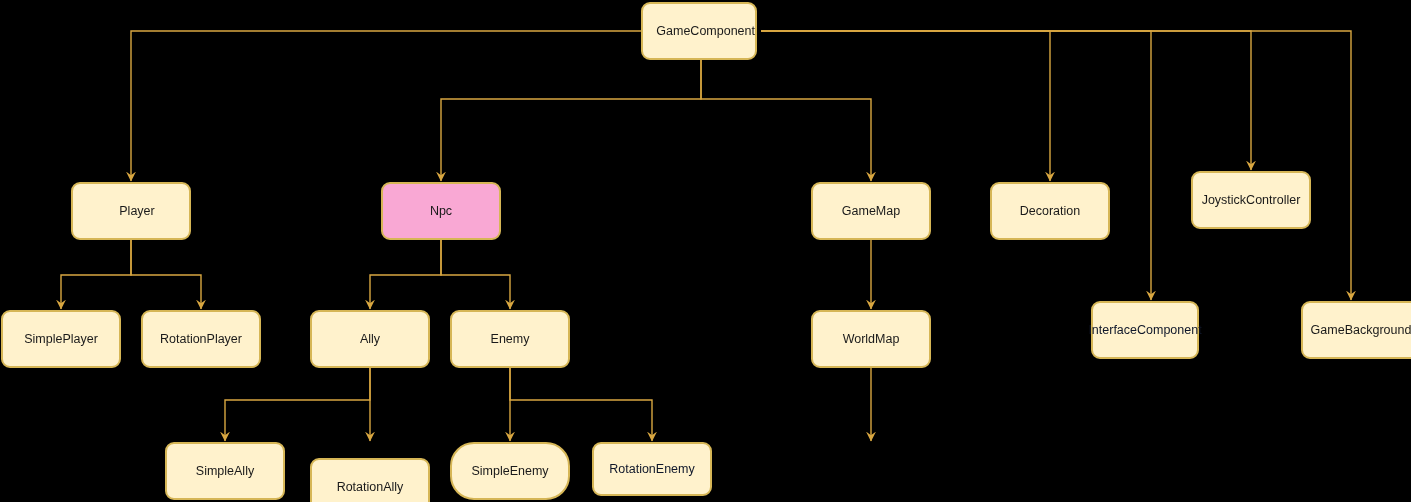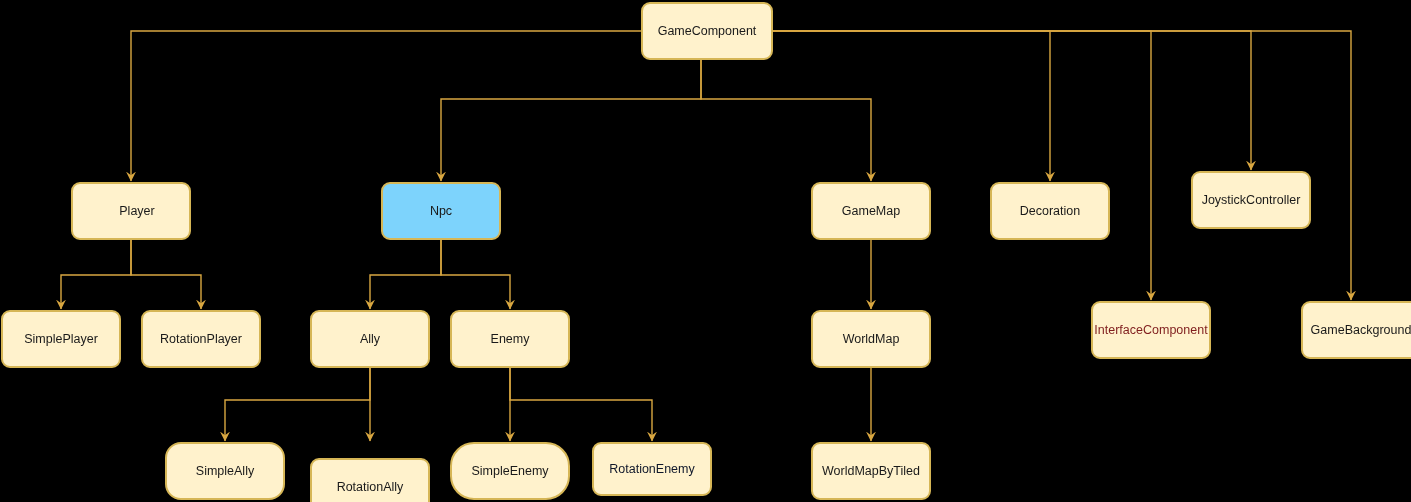--- a/index.html
+++ b/index.html
@@ -58,27 +58,27 @@
       <polyline points="441,240 441,275 370,275 370,309" fill="none" stroke="#D9A741" stroke-width="1.4" marker-end="url(#arrow)"></polyline>
       <polyline points="441,240 441,275 510,275 510,309" fill="none" stroke="#D9A741" stroke-width="1.4" marker-end="url(#arrow)"></polyline>
       <polyline points="871,240 871,309" fill="none" stroke="#D9A741" stroke-width="1.4" marker-end="url(#arrow)"></polyline>
       <polyline points="370,368 370,400 225,400 225,441" fill="none" stroke="#D9A741" stroke-width="1.4" marker-end="url(#arrow)"></polyline>
       <polyline points="370,368 370,441" fill="none" stroke="#D9A741" stroke-width="1.4" marker-end="url(#arrow)"></polyline>
       <polyline points="510,368 510,441" fill="none" stroke="#D9A741" stroke-width="1.4" marker-end="url(#arrow)"></polyline>
       <polyline points="510,368 510,400 652,400 652,441" fill="none" stroke="#D9A741" stroke-width="1.4" marker-end="url(#arrow)"></polyline>
       <polyline points="871,368 871,441" fill="none" stroke="#D9A741" stroke-width="1.4" marker-end="url(#arrow)"></polyline>
     </svg>
 
-<div class="node" style="left: 641px; top: 2px; width: 132px; height: 58px; background: rgb(255, 242, 204); border-color: rgb(214, 182, 86); color: rgb(26, 26, 26);">
+<div class="node" style="left: 641px; top: 2px; width: 116px; height: 58px; background: rgb(255, 242, 204); border-color: rgb(214, 182, 86); color: rgb(26, 26, 26); justify-content: flex-end;">
       <span>GameComponent</span>
     </div>
     <div class="node" style="left: 71px; top: 182px; width: 120px; height: 58px; background: rgb(255, 242, 204); border-color: rgb(214, 182, 86); color: rgb(26, 26, 26); padding-left: 12px;">
       <span>Player</span>
     </div>
-    <div class="node" style="left: 381px; top: 182px; width: 120px; height: 58px; background: #7dd3fc; border-color: rgb(214, 182, 86); color: rgb(26, 26, 26);">
+    <div class="node" style="left: 381px; top: 182px; width: 120px; height: 58px; background: #f9a8d4; border-color: rgb(214, 182, 86); color: rgb(26, 26, 26);">
       <span>Npc</span>
     </div>
     <div class="node" style="left: 811px; top: 182px; width: 120px; height: 58px; background: rgb(255, 242, 204); border-color: rgb(214, 182, 86); color: rgb(26, 26, 26);">
       <span>GameMap</span>
     </div>
     <div class="node" style="left: 990px; top: 182px; width: 120px; height: 58px; background: rgb(255, 242, 204); border-color: rgb(214, 182, 86); color: rgb(26, 26, 26);">
       <span>Decoration</span>
     </div>
     <div class="node" style="left: 1191px; top: 171px; width: 120px; height: 58px; background: rgb(255, 242, 204); border-color: rgb(214, 182, 86); color: rgb(26, 26, 26);">
       <span>JoystickController</span>
@@ -91,34 +91,31 @@
     </div>
     <div class="node" style="left: 310px; top: 310px; width: 120px; height: 58px; background: rgb(255, 242, 204); border-color: rgb(214, 182, 86); color: rgb(26, 26, 26);">
       <span>Ally</span>
     </div>
     <div class="node" style="left: 450px; top: 310px; width: 120px; height: 58px; background: rgb(255, 242, 204); border-color: rgb(214, 182, 86); color: rgb(26, 26, 26);">
       <span>Enemy</span>
     </div>
     <div class="node" style="left: 811px; top: 310px; width: 120px; height: 58px; background: rgb(255, 242, 204); border-color: rgb(214, 182, 86); color: rgb(26, 26, 26);">
       <span>WorldMap</span>
     </div>
-    <div class="node" style="left: 1091px; top: 301px; width: 120px; height: 58px; background: rgb(255, 242, 204); border-color: rgb(214, 182, 86); color: #7f1d1d;">
+    <div class="node" style="left: 1091px; top: 301px; width: 108px; height: 58px; background: rgb(255, 242, 204); border-color: rgb(214, 182, 86); color: #0f172a;">
       <span>InterfaceComponent</span>
     </div>
     <div class="node" style="left: 1291px; top: 301px; width: 120px; height: 58px; background: rgb(255, 242, 204); border-color: rgb(214, 182, 86); color: rgb(26, 26, 26); margin-left: 10px;">
       <span>GameBackground</span>
     </div>
-    <div class="node" style="left: 165px; top: 442px; width: 120px; height: 58px; background: rgb(255, 242, 204); border-color: rgb(214, 182, 86); color: rgb(26, 26, 26); border-radius: 16px;">
+    <div class="node" style="left: 165px; top: 442px; width: 120px; height: 58px; background: rgb(255, 242, 204); border-color: rgb(214, 182, 86); color: rgb(26, 26, 26);">
       <span>SimpleAlly</span>
     </div>
     <div class="node" style="left: 310px; top: 458px; width: 120px; height: 58px; background: rgb(255, 242, 204); border-color: rgb(214, 182, 86); color: rgb(26, 26, 26);">
       <span>RotationAlly</span>
     </div>
     <div class="node" style="left: 450px; top: 442px; width: 120px; height: 58px; background: rgb(255, 242, 204); border-color: rgb(214, 182, 86); color: rgb(26, 26, 26); border-radius: 24px;">
       <span>SimpleEnemy</span>
     </div>
     <div class="node" style="left: 592px; top: 442px; width: 120px; height: 54px; background: rgb(255, 242, 204); border-color: rgb(214, 182, 86); color: #0f172a;">
       <span>RotationEnemy</span>
     </div>
-    <div class="node" style="left: 811px; top: 442px; width: 120px; height: 58px; background: rgb(255, 242, 204); border-color: rgb(214, 182, 86); color: rgb(26, 26, 26);">
-      <span>WorldMapByTiled</span>
-    </div>
   </div>
 
 </body></html>

